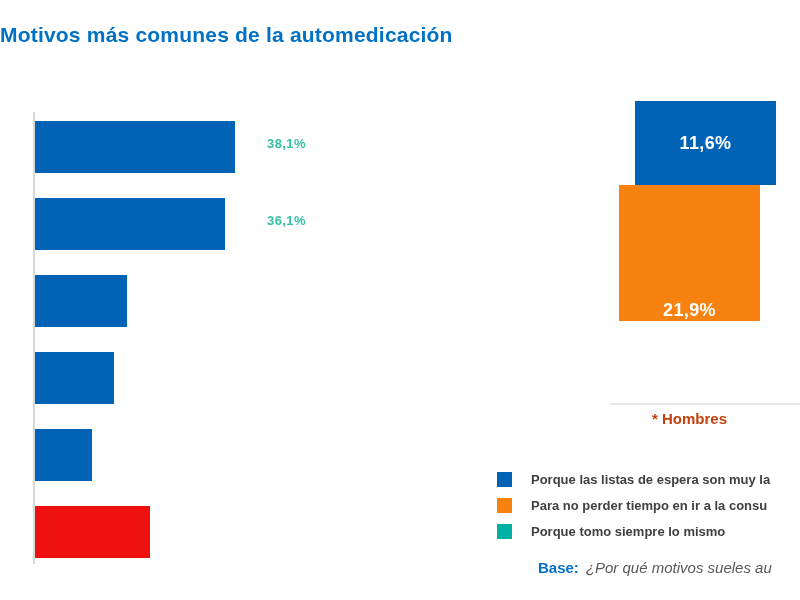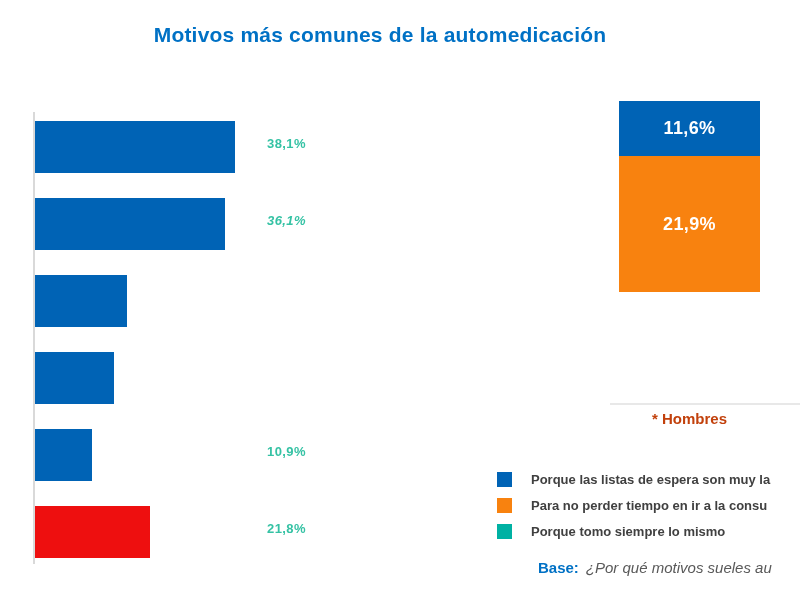--- a/index.html
+++ b/index.html
@@ -1,21 +1,21 @@
 <!DOCTYPE html>
 <html><head>
 <meta charset="utf-8">
 <style>
   html,body{margin:0;padding:0;background:#fff;}
   #screen{
     position:relative;width:800px;height:600px;background:#ffffff;
     overflow:hidden;font-family:"Liberation Sans",sans-serif;
   }
   #page-title{
-    position:absolute;top:23px;left:0;width:760px;text-align:center;
+    position:absolute;top:23px;left:0;width:760px;
     font-size:21px;font-weight:bold;color:#0071C5;letter-spacing:0.2px;
   }
   
   #h-chart{position:absolute;left:33px;top:112px;width:310px;height:452px;}
   .axis-line{position:absolute;left:0;top:0;width:2px;height:452px;background:#D9D9D9;}
   .h-bar{position:absolute;left:2px;height:52px;}
   .h-bar-value-label{
     position:absolute;left:205px;width:97px;text-align:center;
     font-size:13px;font-weight:bold;color:#35C2A4;letter-spacing:0.4px;
   }
@@ -44,35 +44,33 @@
 <div id="screen">
 
   <div id="page-title">Motivos más comunes de la automedicación</div>
 
   <div id="h-chart">
     <div class="axis-line"></div>
 
   <div class="h-bar" style="top: 9px; width: 200px; background: rgb(0, 99, 181);"></div>
       <div class="h-bar-value-label" style="top: 24px;">38,1%</div>
       <div class="h-bar" style="top: 86px; width: 189.5px; background: rgb(0, 99, 181);"></div>
-      <div class="h-bar-value-label" style="top: 101px; font-style: italic;">36,1%</div>
+      <div class="h-bar-value-label" style="top: 101px;">36,1%</div>
       <div class="h-bar" style="top: 163px; width: 92.4px; background: rgb(0, 99, 181);"></div>
       <div class="h-bar" style="top: 240px; width: 78.8px; background: rgb(0, 99, 181);"></div>
       <div class="h-bar" style="top: 317px; width: 57.2px; background: rgb(0, 99, 181);"></div>
-      <div class="h-bar-value-label" style="top: 332px;">10,9%</div>
       <div class="h-bar" style="top: 394px; width: 114.5px; background: rgb(238, 15, 15);"></div>
-      <div class="h-bar-value-label" style="top: 409px;">21,8%</div>
     </div>
 
   <div id="stacked-col">
 
-  <div class="stacked-segment" style="height: 55px; background: rgb(0, 99, 181);">
+  <div class="stacked-segment" style="height: 84px; background: rgb(0, 99, 181); margin-left: 16px;">
         <span class="stacked-segment-label">11,6%</span>
       </div>
-      <div class="stacked-segment" style="height: 136.2px; background: rgb(248, 130, 15);">
+      <div class="stacked-segment" style="height: 136.2px; background: rgb(248, 130, 15); align-items: flex-end;">
         <span class="stacked-segment-label">21,9%</span>
       </div>
     </div>
   <div id="stacked-baseline"></div>
   <div id="hombres-label">* Hombres</div>
 
   <div id="base-note">
     <span id="base-prefix">Base:</span><span id="base-question">¿Por qué motivos sueles au</span>
   </div>
 

